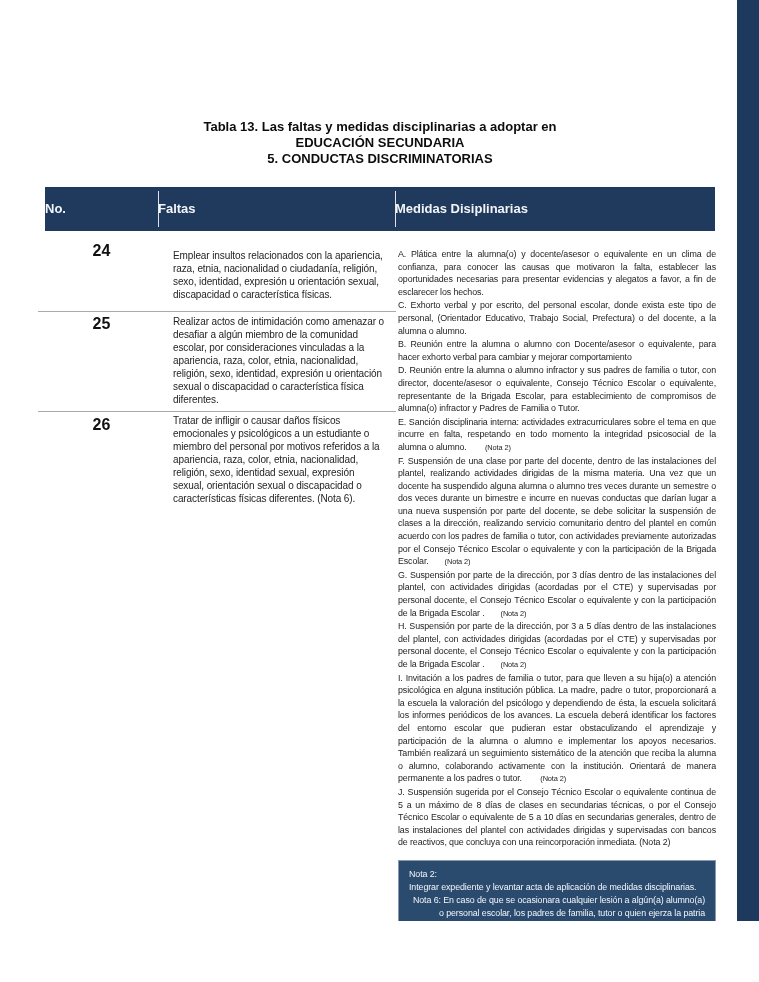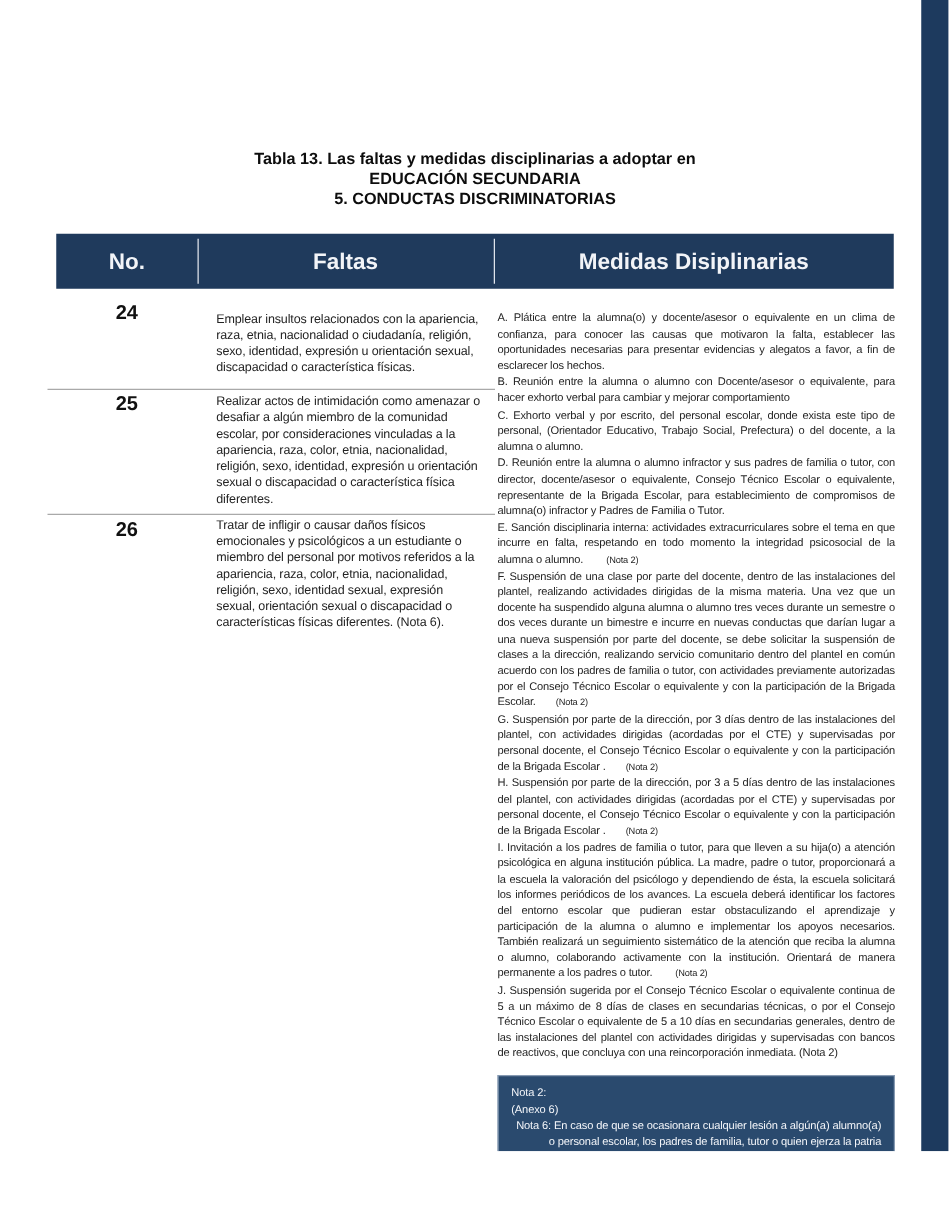--- a/index.html
+++ b/index.html
@@ -11,21 +11,21 @@
   .page{
     position:relative;width:759px;height:921px;background:#ffffff;overflow:hidden;
     font-family:"Liberation Sans","DejaVu Sans",sans-serif;color:#1a1a1a;
   }
   .right-band{position:absolute;top:0;right:0;width:22px;height:982px;background:var(--band-navy);}
   .title-block{
     position:absolute;left:45px;top:119px;width:670px;text-align:center;
     font-weight:bold;font-size:13px;line-height:16px;color:#0d0d0d;
   }
   .header-bar{position:absolute;left:45px;top:187px;width:670px;height:44px;background:var(--header-navy);}
-  .hcell{position:absolute;top:0;height:44px;line-height:44px;text-align:center;color:#f2f4f8;font-weight:bold;font-size:18px;}
+  .hcell{position:absolute;top:0;height:44px;line-height:44px;text-align:left;color:#f2f4f8;font-weight:bold;font-size:13px;}
   .hcell.no{left:0;width:113px;}
   .hcell.faltas{left:113px;width:237px;}
   .hcell.medidas{left:350px;width:320px;}
   .hdivider{position:absolute;top:4px;width:1px;height:36px;background:#dfe4ec;}
   .hdivider.d1{left:113px;}
   .hdivider.d2{left:350px;}
   .row-num{position:absolute;left:45px;width:113px;text-align:center;font-size:16px;font-weight:bold;color:#111;}
   .num24{top:242px;text-align:center;} .num25{top:315px;} .num26{top:416px;}
   .falta-text{
     position:absolute;left:173px;width:214px;font-size:10px;line-height:13px;
@@ -77,31 +77,31 @@
   <div class="row-num num25">25</div>
   <div class="falta-text falta2">Realizar actos de  intimidación como amenazar o desafiar a algún miembro de la comunidad escolar, por consideraciones vinculadas a la apariencia, raza, color, etnia, nacionalidad, religión, sexo, identidad, expresión u orientación sexual o discapacidad o característica física diferentes.</div>
   <div class="separator sep2"></div>
 
   <div class="row-num num26">26</div>
   <div class="falta-text falta3">Tratar de infligir o causar daños físicos emocionales y psicológicos a un estudiante o miembro del personal por motivos referidos a la apariencia, raza, color, etnia, nacionalidad, religión, sexo, identidad sexual, expresión sexual, orientación sexual o discapacidad o características físicas diferentes. (Nota 6).</div>
 
   <div class="right-col">
     <div class="medidas-text">
       <p><span>A. Plática entre la alumna(o) y docente/asesor o equivalente en un clima de confianza, para conocer las causas que motivaron la falta, establecer las oportunidades necesarias para  presentar evidencias y alegatos a favor, a fin de esclarecer los hechos.</span><span class="note-small"></span></p>
+      <p><span>C. Exhorto  verbal y por escrito, del personal escolar, donde exista este tipo de personal,  (Orientador Educativo, Trabajo Social, Prefectura) o del docente, a la alumna o alumno.</span><span class="note-small"></span></p>
       <p><span>B. Reunión entre la alumna o alumno con Docente/asesor o equivalente, para hacer exhorto verbal para cambiar y mejorar comportamiento</span><span class="note-small"></span></p>
-      <p><span>C. Exhorto  verbal y por escrito, del personal escolar, donde exista este tipo de personal,  (Orientador Educativo, Trabajo Social, Prefectura) o del docente, a la alumna o alumno.</span><span class="note-small"></span></p>
       <p><span>D. Reunión entre la alumna o alumno infractor y sus padres de familia o tutor, con director, docente/asesor o equivalente, Consejo Técnico Escolar o equivalente, representante de la Brigada Escolar,  para establecimiento de compromisos de alumna(o) infractor y Padres de Familia o Tutor.</span><span class="note-small"></span></p>
       <p><span>E. Sanción disciplinaria interna: actividades extracurriculares sobre el tema en que incurre en falta, respetando en todo momento la integridad psicosocial de la alumna o alumno. </span><span class="note-small">(Nota 2)</span></p>
       <p><span>F. Suspensión de una clase por parte del docente, dentro de las instalaciones del plantel, realizando actividades dirigidas de la misma materia. Una vez que un docente ha suspendido alguna alumna o alumno  tres veces durante un semestre o dos veces durante un bimestre e incurre en nuevas conductas que darían lugar a una nueva suspensión por parte del docente, se debe solicitar la suspensión de clases a la dirección, realizando servicio comunitario dentro del plantel en común acuerdo con los padres de familia o tutor, con actividades previamente autorizadas por el Consejo Técnico Escolar o equivalente y con la participación de la Brigada Escolar.</span><span class="note-small">(Nota 2)</span></p>
       <p><span>G. Suspensión por parte de la dirección, por 3 días dentro de las instalaciones del plantel, con actividades dirigidas (acordadas por el CTE) y supervisadas por personal docente, el Consejo Técnico Escolar o equivalente y con la participación de la Brigada Escolar .</span><span class="note-small">(Nota 2)</span></p>
       <p><span>H. Suspensión por parte de la dirección, por 3 a 5 días dentro de las instalaciones del plantel, con actividades dirigidas (acordadas por el CTE) y supervisadas por personal docente, el Consejo Técnico Escolar o equivalente y con la participación de la Brigada Escolar .</span><span class="note-small">(Nota 2)</span></p>
       <p><span>I. Invitación a los padres de familia o tutor, para que lleven a su hija(o) a atención psicológica en alguna institución pública. La madre, padre o tutor, proporcionará a la escuela la valoración del psicólogo y dependiendo de ésta, la escuela solicitará los informes periódicos de los avances. La escuela deberá identificar los factores del entorno escolar que pudieran estar obstaculizando el aprendizaje y participación de la alumna o alumno  e implementar los apoyos necesarios. También realizará un seguimiento sistemático de la atención que reciba la alumna o alumno, colaborando activamente con la institución. Orientará de manera permanente a los padres o tutor. </span><span class="note-small">(Nota 2)</span></p>
       <p><span>J. Suspensión sugerida por el Consejo Técnico Escolar o equivalente continua de 5 a un máximo de 8 días de clases en secundarias técnicas, o por el Consejo Técnico Escolar o equivalente de 5 a 10 días en secundarias generales, dentro de las instalaciones del plantel con actividades dirigidas y supervisadas  con bancos de reactivos, que concluya con una reincorporación inmediata. (Nota 2)</span><span class="note-small"></span></p>
     </div>
 
     <div class="notes-box">
       <p class="nline">Nota 2:</p>
-      <p class="nline">(Anexo 6)</p>
+      <p class="nline">Integrar  expediente y levantar  acta de  aplicación de medidas disciplinarias.</p>
       <p class="nline nota6">Nota 6: En caso de que se ocasionara cualquier lesión a algún(a) alumno(a) o personal escolar, los padres de familia, tutor o quien ejerza la patria potestad del agresor, cubrirá la totalidad de los gastos médicos y medicamentos del agredido, hasta su completa recuperación, para lo cual, la dirección del plantel deberá llamarlos para informarles sobre la situación</p>
     </div>
   </div>
 
 </div>
 
 </body></html>

